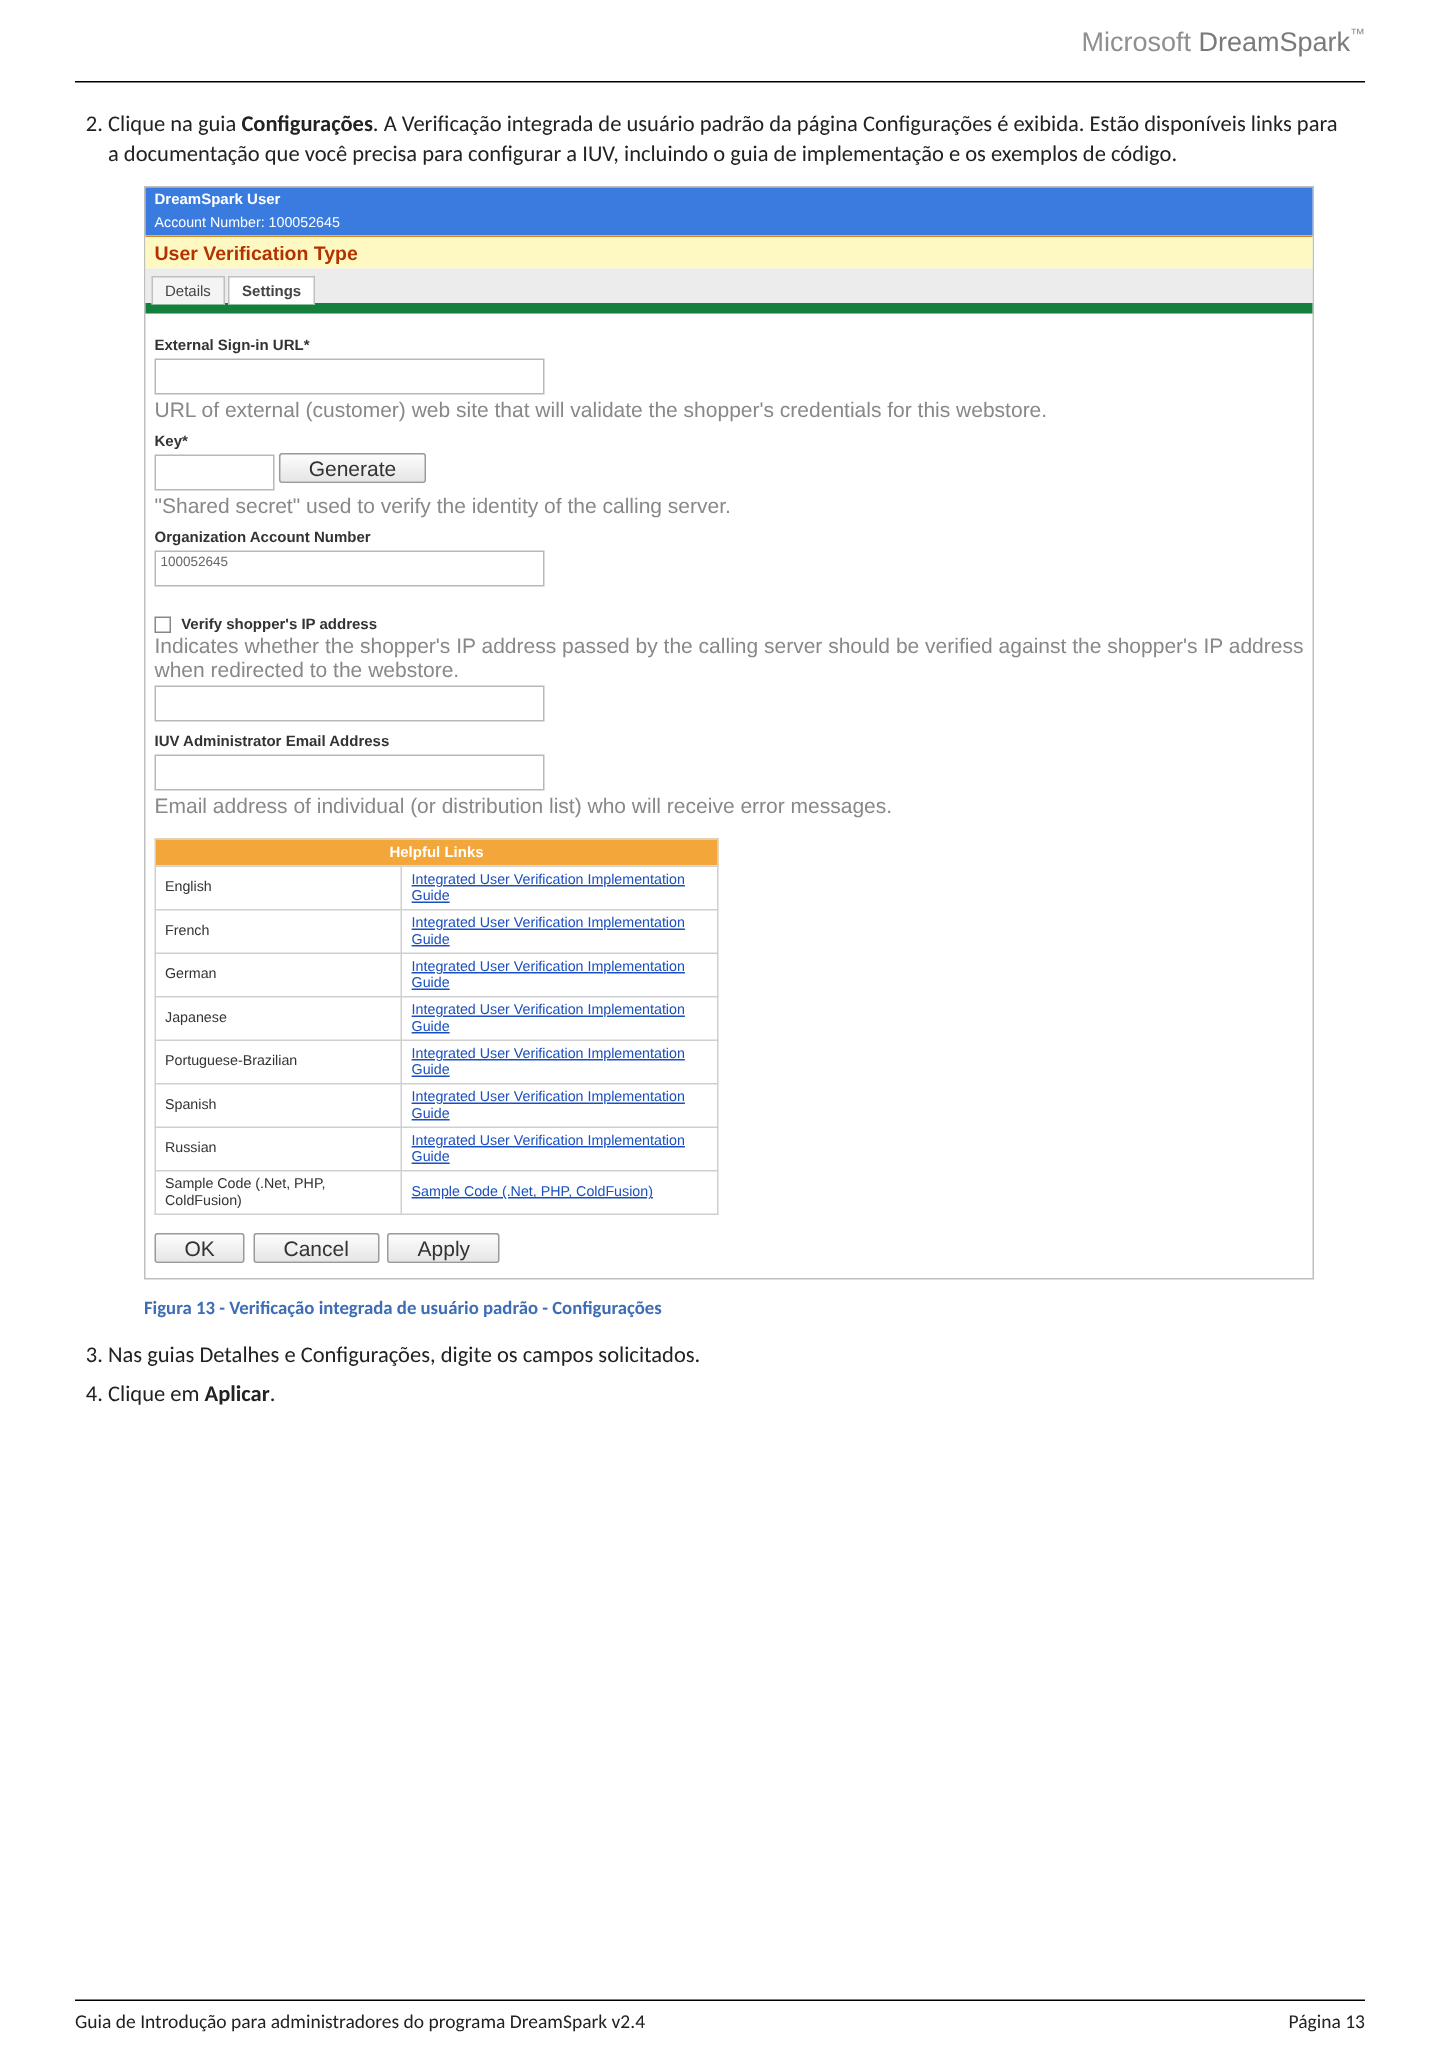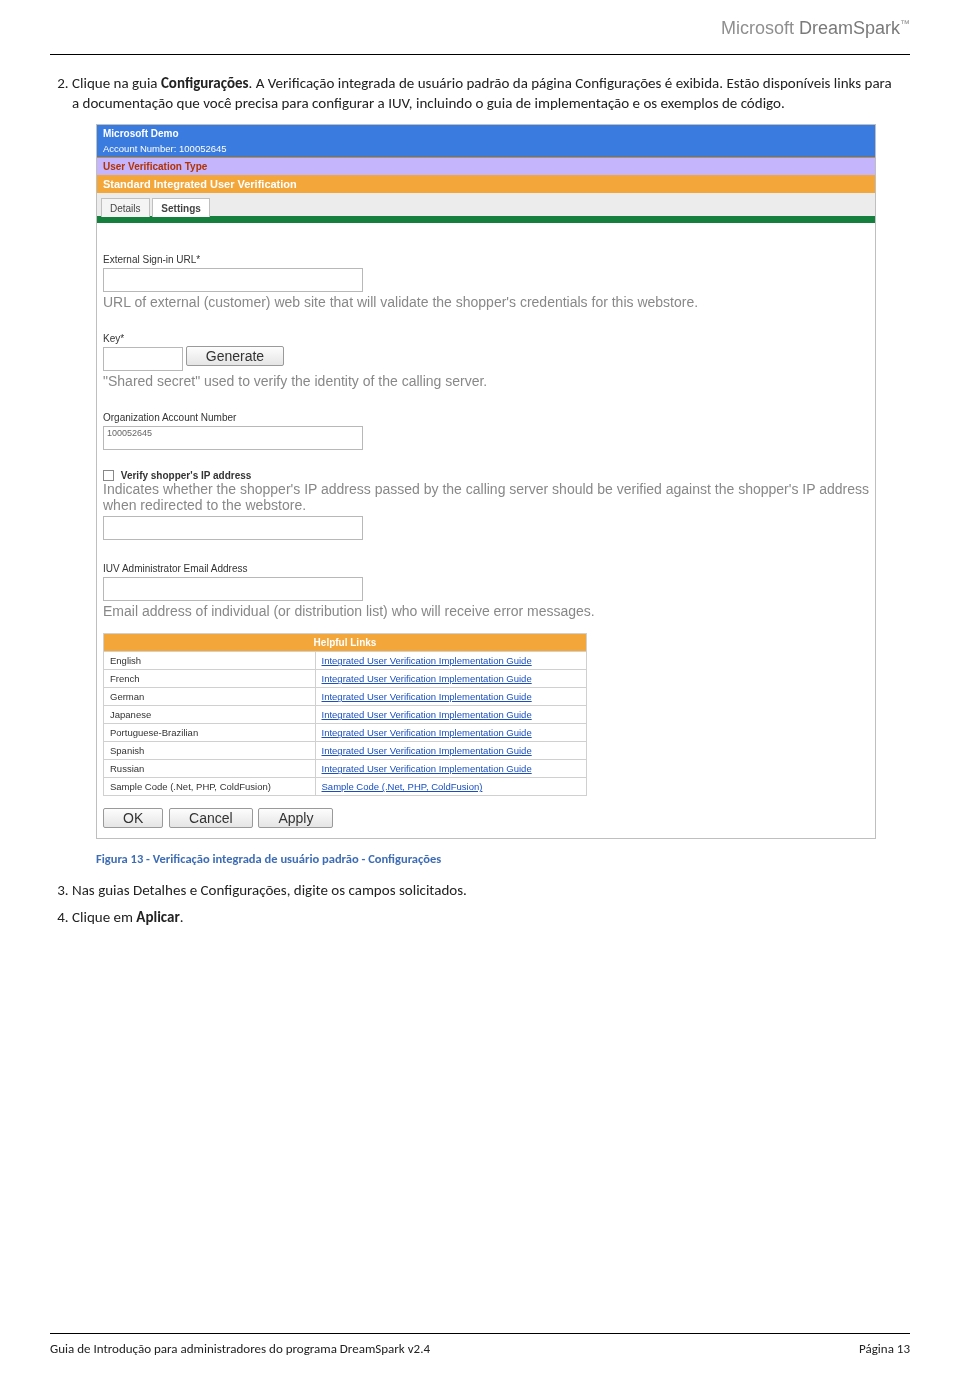--- a/index.html
+++ b/index.html
@@ -45,25 +45,25 @@
     background: #fff;
   }
   .ss-blue {
     background: #3a7be0;
     color: #fff;
     font-weight: bold;
     padding: 3px 6px;
   }
   .ss-blue.sub { font-weight: normal; font-size: 9.5px; padding-top: 1px; }
   .ss-orange-bar {
-    background: #c4b5fd;
+    background: #fef9c3;
     color: #b33200;
     font-weight: bold;
     padding: 3px 6px;
-    font-size: 10px;
+    font-size: 13px;
     border-top: 1px solid #d88a1e;
   }
   .ss-orange-title {
     background: #f3a63a;
     color: #fff;
     font-weight: bold;
     padding: 3px 6px;
     font-size: 11px;
   }
   .ss-tabs {
@@ -81,21 +81,21 @@
     background: #f4f4f4;
     color: #444;
     position: relative;
     top: 1px;
   }
   .ss-tab.active {
     background: #fff;
     font-weight: bold;
   }
   .ss-body { padding: 8px 6px 4px 6px; }
-  .ss-label { font-weight: normal; margin-top: 23px; display: block; }
+  .ss-label { font-weight: bold; margin-top: 8px; display: block; }
   .ss-input {
     width: 260px;
     height: 24px;
     border: 1px solid #b8b8b8;
     background: #fff;
     display: block;
     margin: 3px 0 2px 0;
     font-size: 9px;
     padding: 1px 3px;
     color: #666;
@@ -121,21 +121,21 @@
     display: inline-block;
     width: 11px; height: 11px;
     border: 1px solid #888;
     background: #fff;
     vertical-align: middle;
     margin-right: 4px;
   }
   .links-tbl {
     margin-top: 14px;
     border-collapse: collapse;
-    width: 484px;
+    width: 376px;
   }
   .links-tbl th {
     background: #f3a63a;
     color: #fff;
     font-weight: bold;
     padding: 3px 6px;
     font-size: 10px;
     text-align: center;
     border: 1px solid #d0d0d0;
   }
@@ -185,24 +185,23 @@
 
 <hr class="hr-top">
 
 <ol class="main-list" start="2">
   <li>
     <span>Clique na guia </span><strong>Configurações</strong><span>. A Verificação integrada de usuário padrão da página Configurações é exibida. Estão disponíveis links para a documentação que você precisa para configurar a IUV, incluindo o guia de implementação e os exemplos de código.</span>
   </li>
 </ol>
 
 <div class="screenshot">
-  <div class="ss-blue">Microsoft Demo</div>
+  <div class="ss-blue">DreamSpark User</div>
   <div class="ss-blue sub">Account Number: 100052645</div>
   <div class="ss-orange-bar">User Verification Type</div>
-  <div class="ss-orange-title">Standard Integrated User Verification</div>
 
   <div class="ss-tabs">
     <span class="ss-tab">Details</span>
     <span class="ss-tab active">Settings</span>
   </div>
 
   <div class="ss-body">
     <span class="ss-label">External Sign-in URL*</span>
     <span class="ss-input"></span>
     <span class="ss-help">URL of external (customer) web site that will validate the shopper's credentials for this webstore.</span>

